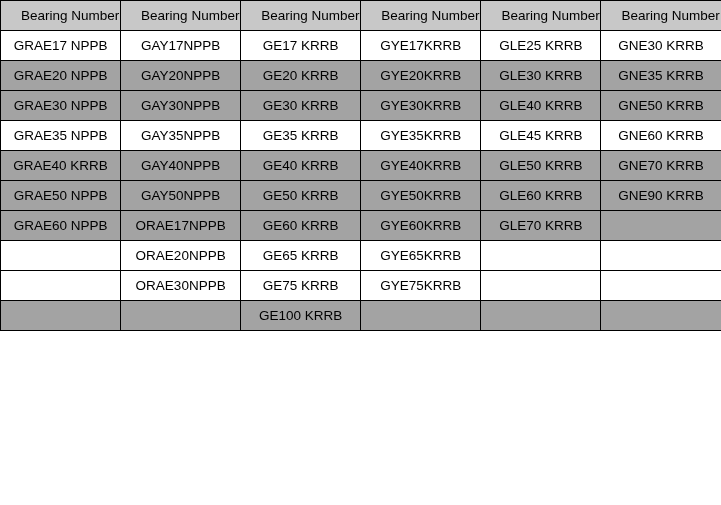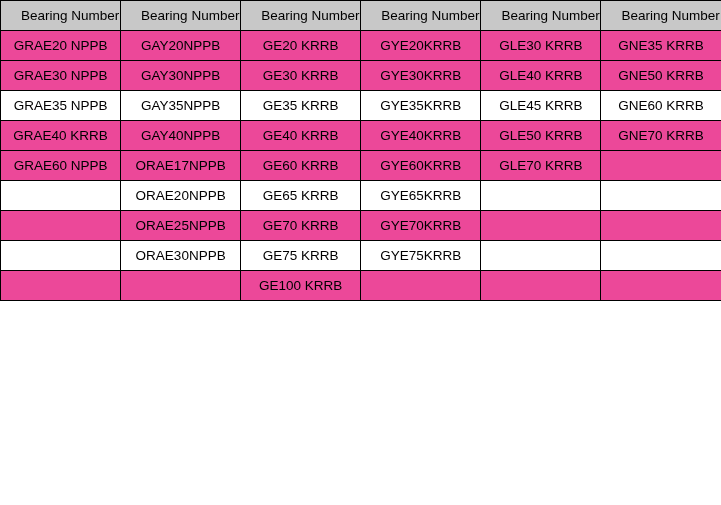--- a/index.html
+++ b/index.html
@@ -32,21 +32,21 @@
     color: #000000;
     font-weight: normal;
     white-space: nowrap;
     overflow: hidden;
   }
   #bearing-table thead th {
     background: #c8c8c8;
     padding-left: 20px;
   }
   #bearing-table tbody tr.shaded td {
-    background: #ec4899;
+    background: #a3a3a3;
   }
   #bearing-table tbody tr.plain td {
     background: #ffffff;
   }
 </style>
 </head>
 <body>
 
 <table id="bearing-table">
   <colgroup>
@@ -61,20 +61,28 @@
     <tr>
       <th>Bearing Number</th>
       <th>Bearing Number</th>
       <th>Bearing Number</th>
       <th>Bearing Number</th>
       <th>Bearing Number</th>
       <th>Bearing Number</th>
     </tr>
   </thead>
   <tbody id="table-body">
+      <tr class="plain">
+        <td>GRAE17 NPPB</td>
+        <td>GAY17NPPB</td>
+        <td>GE17 KRRB</td>
+        <td>GYE17KRRB</td>
+        <td>GLE25 KRRB</td>
+        <td>GNE30 KRRB</td>
+      </tr>
       <tr class="shaded">
         <td>GRAE20 NPPB</td>
         <td>GAY20NPPB</td>
         <td>GE20 KRRB</td>
         <td>GYE20KRRB</td>
         <td>GLE30 KRRB</td>
         <td>GNE35 KRRB</td>
       </tr>
       <tr class="shaded">
         <td>GRAE30 NPPB</td>
@@ -94,40 +102,40 @@
       </tr>
       <tr class="shaded">
         <td>GRAE40 KRRB</td>
         <td>GAY40NPPB</td>
         <td>GE40 KRRB</td>
         <td>GYE40KRRB</td>
         <td>GLE50 KRRB</td>
         <td>GNE70 KRRB</td>
       </tr>
       <tr class="shaded">
+        <td>GRAE50 NPPB</td>
+        <td>GAY50NPPB</td>
+        <td>GE50 KRRB</td>
+        <td>GYE50KRRB</td>
+        <td>GLE60 KRRB</td>
+        <td>GNE90 KRRB</td>
+      </tr>
+      <tr class="shaded">
         <td>GRAE60 NPPB</td>
         <td>ORAE17NPPB</td>
         <td>GE60 KRRB</td>
         <td>GYE60KRRB</td>
         <td>GLE70 KRRB</td>
         <td></td>
       </tr>
       <tr class="plain">
         <td></td>
         <td>ORAE20NPPB</td>
         <td>GE65 KRRB</td>
         <td>GYE65KRRB</td>
-        <td></td>
-        <td></td>
-      </tr>
-      <tr class="shaded">
-        <td></td>
-        <td>ORAE25NPPB</td>
-        <td>GE70 KRRB</td>
-        <td>GYE70KRRB</td>
         <td></td>
         <td></td>
       </tr>
       <tr class="plain">
         <td></td>
         <td>ORAE30NPPB</td>
         <td>GE75 KRRB</td>
         <td>GYE75KRRB</td>
         <td></td>
         <td></td>

